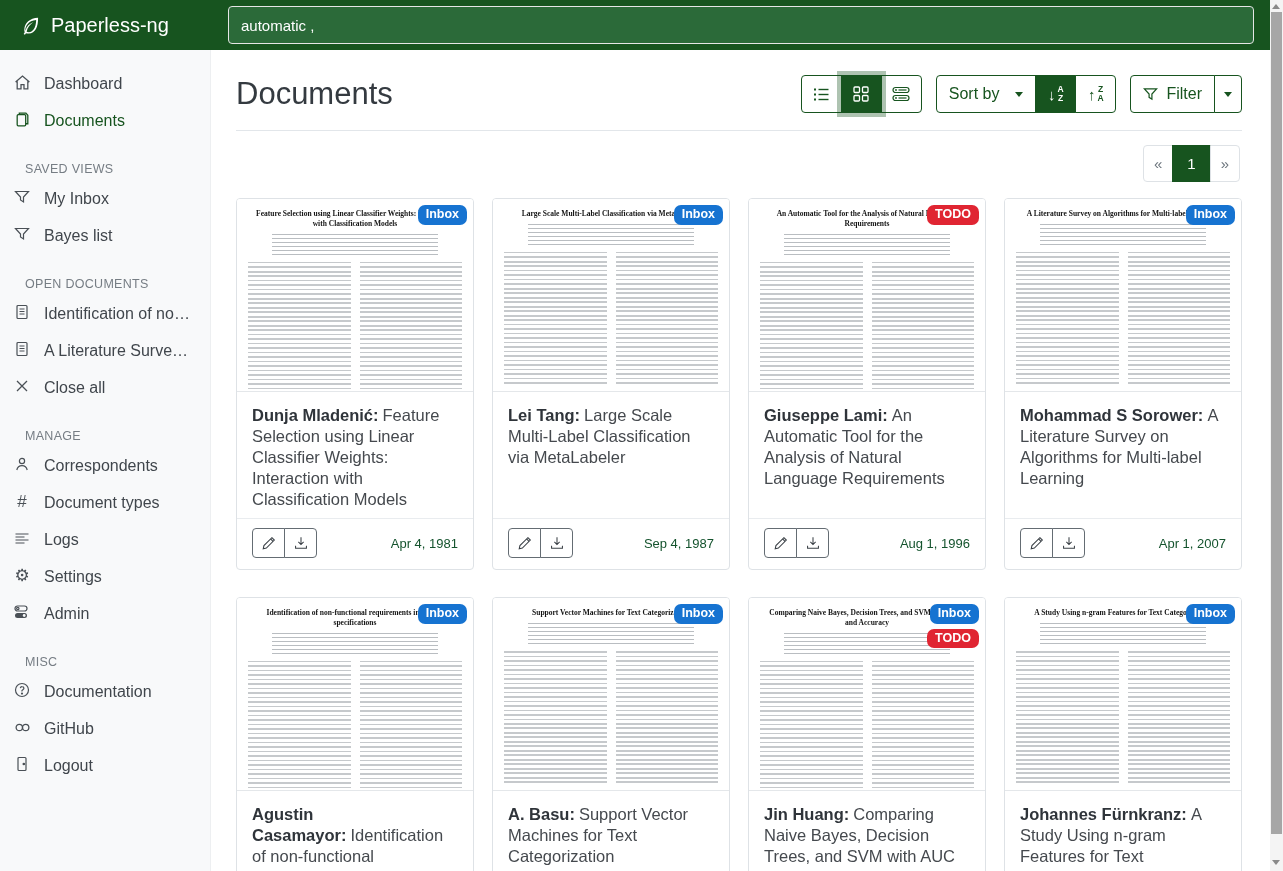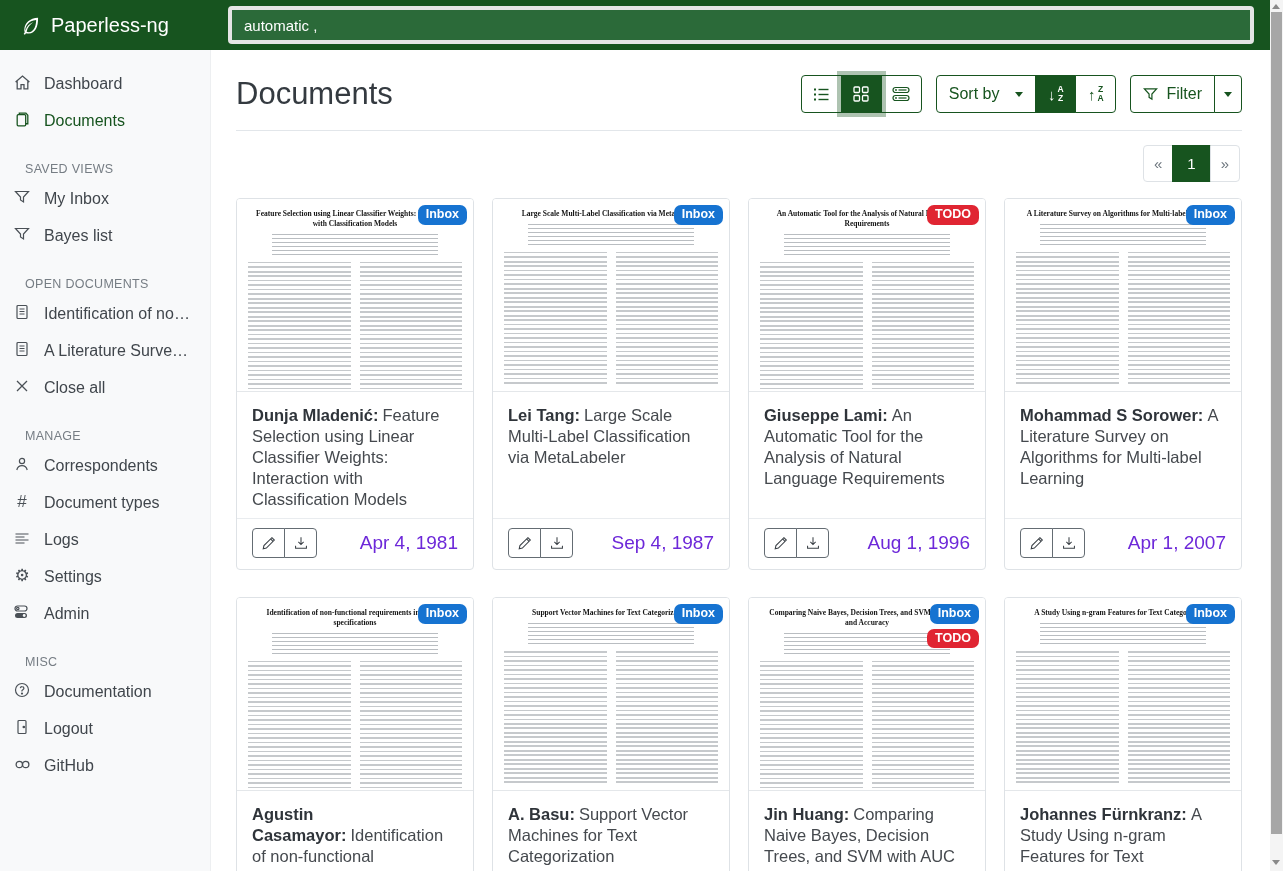--- a/index.html
+++ b/index.html
@@ -5,21 +5,21 @@
   * { margin:0; padding:0; box-sizing:border-box; }
   html,body { width:1283px; height:871px; overflow:hidden; }
   body { font-family:"Liberation Sans", sans-serif; background:#fff; color:#343a40; }
   .app { position:relative; width:1283px; height:871px; overflow:hidden; background:#fff; }
 
   
   .header { position:absolute; left:0; top:0; width:1270px; height:50px; background:#17541f; display:flex; align-items:center; z-index:10; }
   .brand { width:211px; display:flex; align-items:center; gap:10px; padding-left:20px; color:#fff; font-size:20px; flex:none; }
   .brand svg { display:block; }
   .search-wrap { flex:1; padding:0 16px 0 17px; }
-  .search-input { width:100%; height:38px; background:#2b6a39; border:4px solid #e5e5e5; border-radius:4px; color:#fff; font-size:15px; padding:0 12px; outline:none; font-family:"Liberation Sans",sans-serif; }
+  .search-input { width:100%; height:38px; background:#2b6a39; border:1px solid #e5e5e5; border-radius:4px; color:#fff; font-size:15px; padding:0 12px; outline:none; font-family:"Liberation Sans",sans-serif; }
 
   
   .sidebar { position:absolute; left:0; top:50px; bottom:0; width:211px; background:#f8f9fa; border-right:1px solid #edeff1; padding-top:15px; z-index:5; }
   .side-item { display:flex; gap:13px; padding:8px 8px 8px 13px; font-size:16px; color:#40464c; cursor:pointer; line-height:21px; }
   .side-item .ic { width:18px; height:18px; display:inline-flex; align-items:center; justify-content:center; color:#4a5056; flex:none; font-size:17px; }
   .side-item.active { color:#17541f; }
   .side-item.active .ic { color:#17541f; }
   .side-head { margin:23px 0 4px 25px; font-size:12.5px; color:#767d84; letter-spacing:.3px; }
   .ellip { white-space:nowrap; overflow:hidden; text-overflow:ellipsis; max-width:150px; }
 
@@ -69,21 +69,21 @@
   .badge.todo { background:#e02532;text-align:center; }
   .card-body { padding:13px 15px 8px; flex:1; min-height:106px; }
   .doc-title { font-size:16.5px; line-height:21px; color:#45494e; text-decoration:none; cursor:pointer; display:block; }
   .corr { font-weight:700; color:#2f343a; margin-right:4px; }
   .card-footer { display:flex; align-items:center; justify-content:space-between; padding:9px 15px 11px; border-top:1px solid #e9ecef; }
   .fbtns { display:inline-flex; }
   .fbtn { width:33px; height:30px; background:#fff; border:1px solid #646c73; color:#3a4046; display:inline-flex; align-items:center; justify-content:center; cursor:pointer; padding:0; }
   .fbtns .fbtn + .fbtn { margin-left:-1px; }
   .fbtns .fbtn:first-child { border-radius:4px 0 0 4px; }
   .fbtns .fbtn:last-child { border-radius:0 4px 4px 0; }
-  .date { color:#6d28d9; font-size:19px; }
+  .date { color:#14532d; font-size:13px; }
 
   
   .scrollbar { position:absolute; right:0; top:0; width:13px; height:871px; background:#f4f4f4; z-index:20; }
   .sb-thumb { position:absolute; left:1px; top:12px; height:822px; width:11px; background:#a6a6a6; cursor:pointer; }
   .sb-up, .sb-down { position:absolute; left:2px; width:0; height:0; border-left:4.5px solid transparent; border-right:4.5px solid transparent; cursor:pointer; }
   .sb-up { top:4px; border-bottom:5px solid #8a8a8a; }
   .sb-down { bottom:6px; border-top:5px solid #8a8a8a; }
 </style>
 </head>
 <body>
@@ -215,35 +215,35 @@
           <svg width="16" height="16" viewBox="0 0 16 16" fill="none" stroke="currentColor" stroke-width="1.2">
             <circle cx="8" cy="8" r="6.5"></circle>
             <path d="M6.3 6.2c.2-1 1-1.6 1.9-1.5.9 0 1.7.7 1.7 1.6 0 1.1-1.2 1.4-1.8 2.2-.2.2-.2.5-.2.9"></path>
             <circle cx="8" cy="11.6" r=".5" fill="currentColor"></circle>
           </svg>
         </span>
       <span>Documentation</span>
     </div>
     <div class="side-item">
       <span class="ic">
-          <svg width="16" height="16" viewBox="0 0 16 16" fill="none" stroke="currentColor" stroke-width="1.2">
-            <rect x="4" y="1.5" width="8" height="13" rx="1"></rect>
-            <circle cx="9.8" cy="8" r=".7" fill="currentColor"></circle>
-          </svg>
-        </span>
-      <span>Logout</span>
-    </div>
-    <div class="side-item">
-      <span class="ic">
           <svg width="17" height="17" viewBox="0 0 16 16" fill="none" stroke="currentColor" stroke-width="1.2">
             <circle cx="5" cy="8" r="3"></circle>
             <circle cx="11" cy="8" r="3"></circle>
           </svg>
         </span>
       <span>GitHub</span>
+    </div>
+    <div class="side-item">
+      <span class="ic">
+          <svg width="16" height="16" viewBox="0 0 16 16" fill="none" stroke="currentColor" stroke-width="1.2">
+            <rect x="4" y="1.5" width="8" height="13" rx="1"></rect>
+            <circle cx="9.8" cy="8" r=".7" fill="currentColor"></circle>
+          </svg>
+        </span>
+      <span>Logout</span>
     </div>
   </nav>
 
   <div class="main">
     <div class="page-head">
       <h1 class="page-title">Documents</h1>
 
       <div class="toolbar">
         <div class="btn-group">
           <button class="btn icon-btn">

